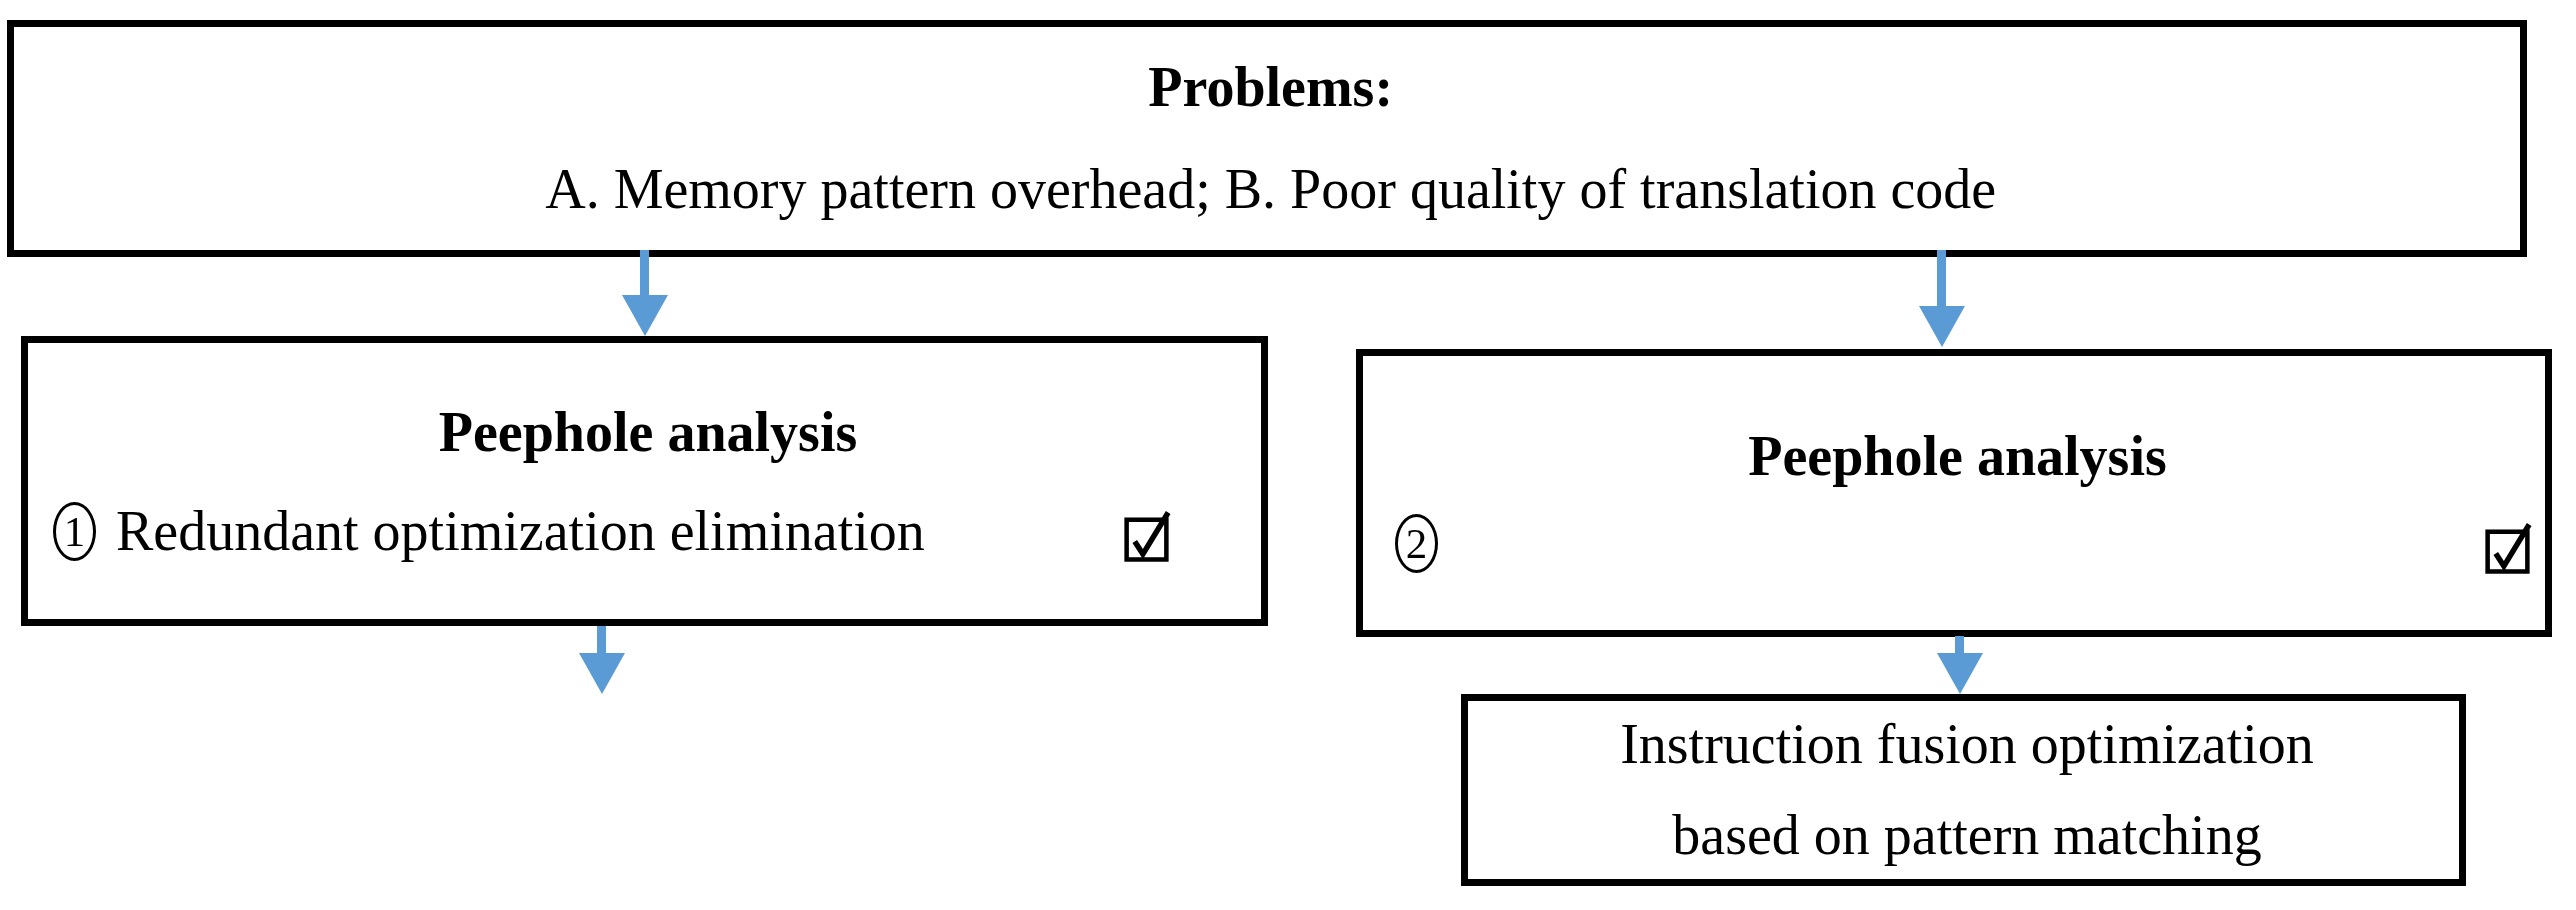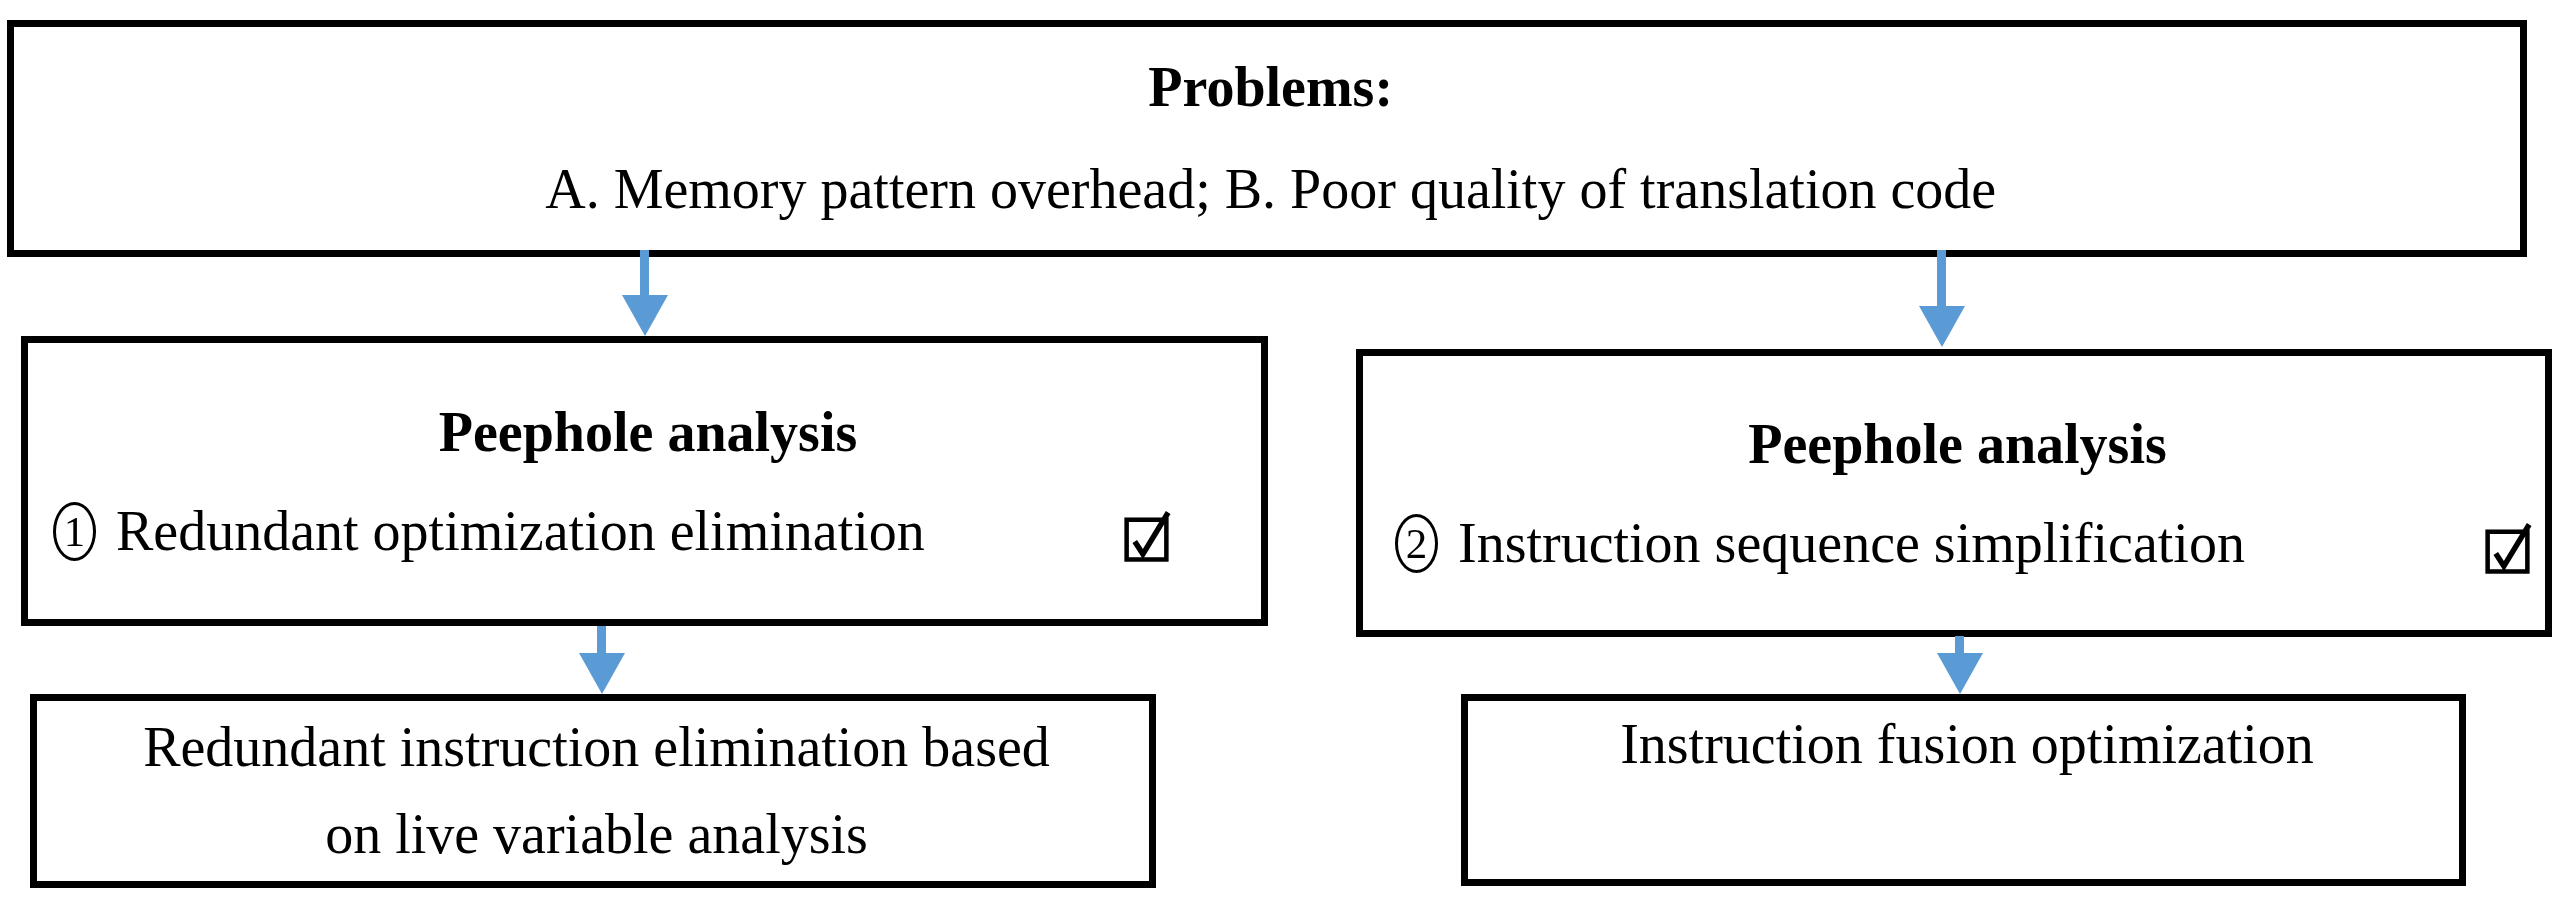--- a/index.html
+++ b/index.html
@@ -61,43 +61,39 @@
           <path d="M14 37 L23 51 L51 5" fill="none" stroke="#000" stroke-width="6"></path>
         </svg>
       </span>
     </div>
   </div>
 
   <div class="box" style="left:1356px;top:349px;width:1196px;height:288px;">
     <div class="tline bold">Peephole analysis</div>
     <div class="item-row pad-right-box">
       <span class="circled">2</span>
-      <span>Instruction sequence simplification</span>
       <span class="checkbox">
         <svg viewBox="0 0 54 62" width="49" height="56" aria-hidden="true">
           <rect x="5" y="13" width="44" height="44" fill="none" stroke="#000" stroke-width="5"></rect>
           <path d="M14 37 L23 51 L51 5" fill="none" stroke="#000" stroke-width="6"></path>
         </svg>
       </span>
     </div>
   </div>
 
   <div class="arrow" style="left:578px;top:626px;height:68px;">
     <div class="stem"></div>
     <div class="head"></div>
   </div>
 
   <div class="arrow" style="left:1936px;top:636px;height:58px;">
     <div class="stem"></div>
     <div class="head"></div>
   </div>
 
-  <div class="box" style="left:30px;top:694px;width:1126px;height:194px;gap:0;">
-    <div class="tline">Redundant instruction elimination based</div>
-    <div class="tline">on live variable analysis</div>
-  </div>
 
   <div class="box" style="left:1461px;top:694px;width:1005px;height:192px;gap:0;justify-content:space-between;">
     <div class="tline">Instruction fusion optimization</div>
+    <div class="tline">based on pattern matching</div>
   </div>
 
 </div>
 
 
 </body></html>

